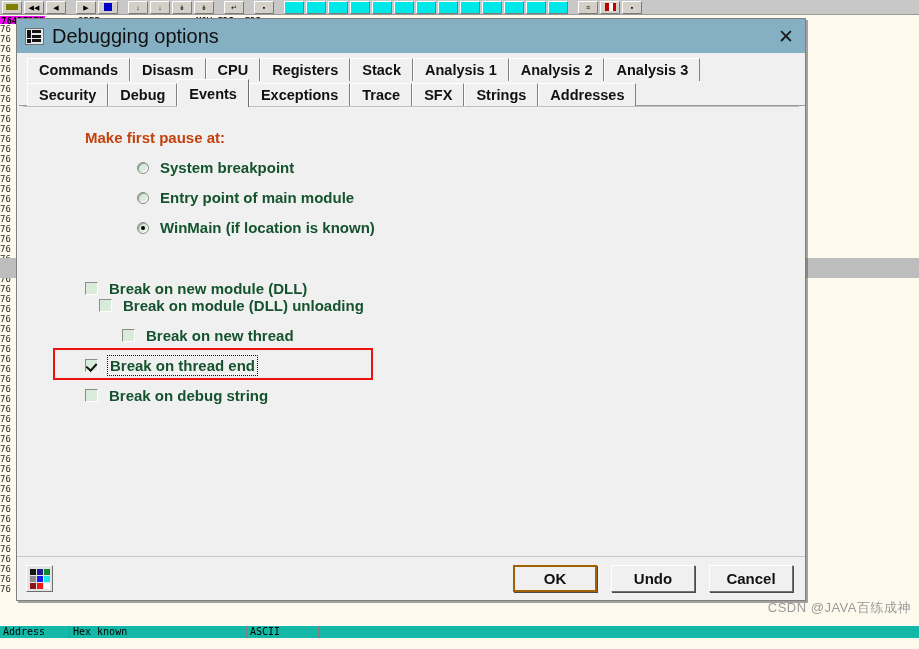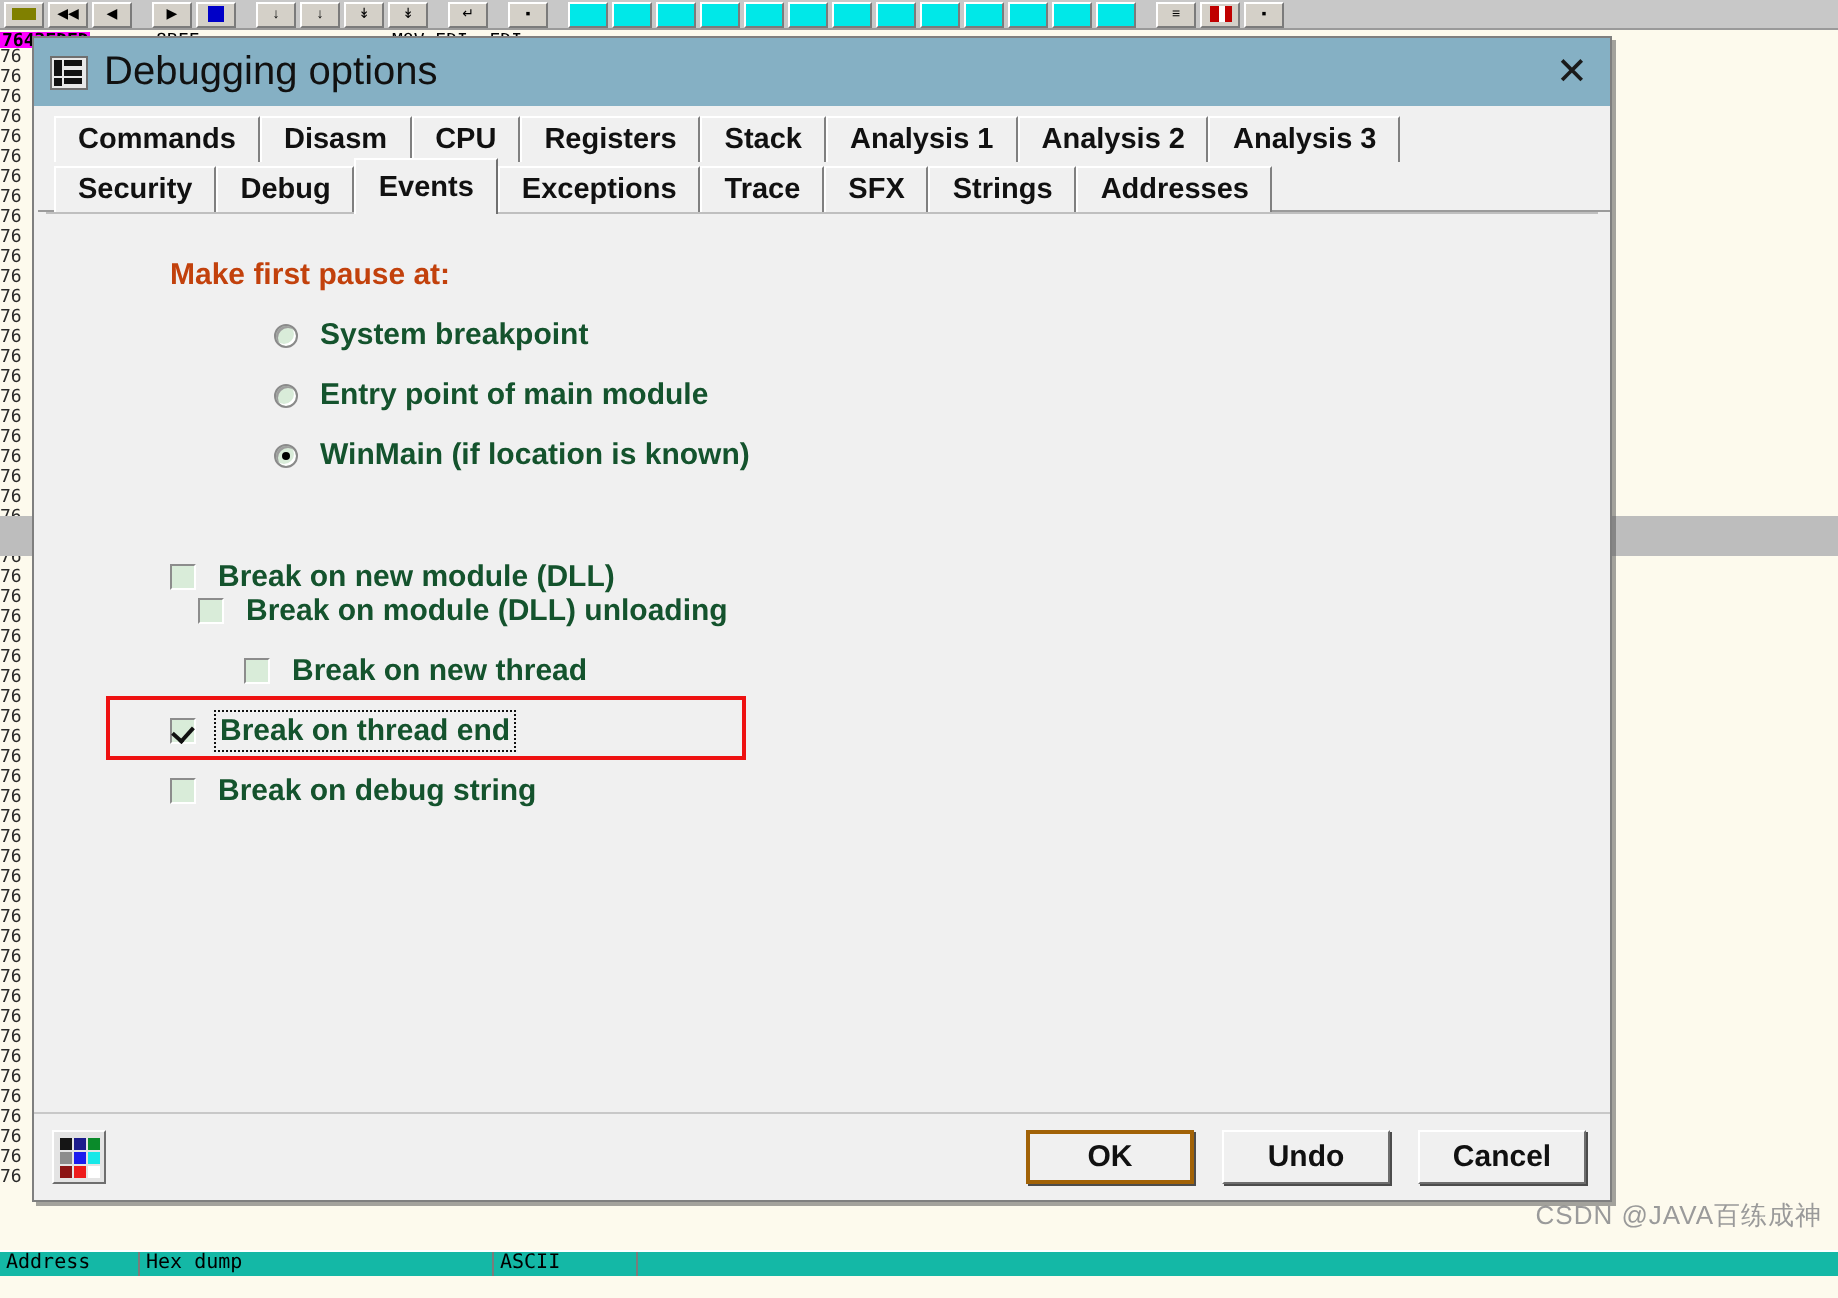--- a/index.html
+++ b/index.html
@@ -533,21 +533,21 @@
       <div>76</div>
       <div>76</div>
       <div>76</div>
     </div>
   <div class="bg-grayband2"></div>
   <div class="bg-grayband"></div>
 
   <div class="bg-dump">
     <div class="bg-dump-hdr">
       <div class="dump-cell c1">Address</div>
-      <div class="dump-cell c2">Hex dump</div>
+      <div class="dump-cell c2">Hex known</div>
       <div class="dump-cell c3">ASCII</div>
       <div class="dump-cell c4"></div>
     </div>
   </div>
 
   <div class="watermark">CSDN @JAVA百练成神</div>
 
   <div class="dialog">
 
     <div class="titlebar">

